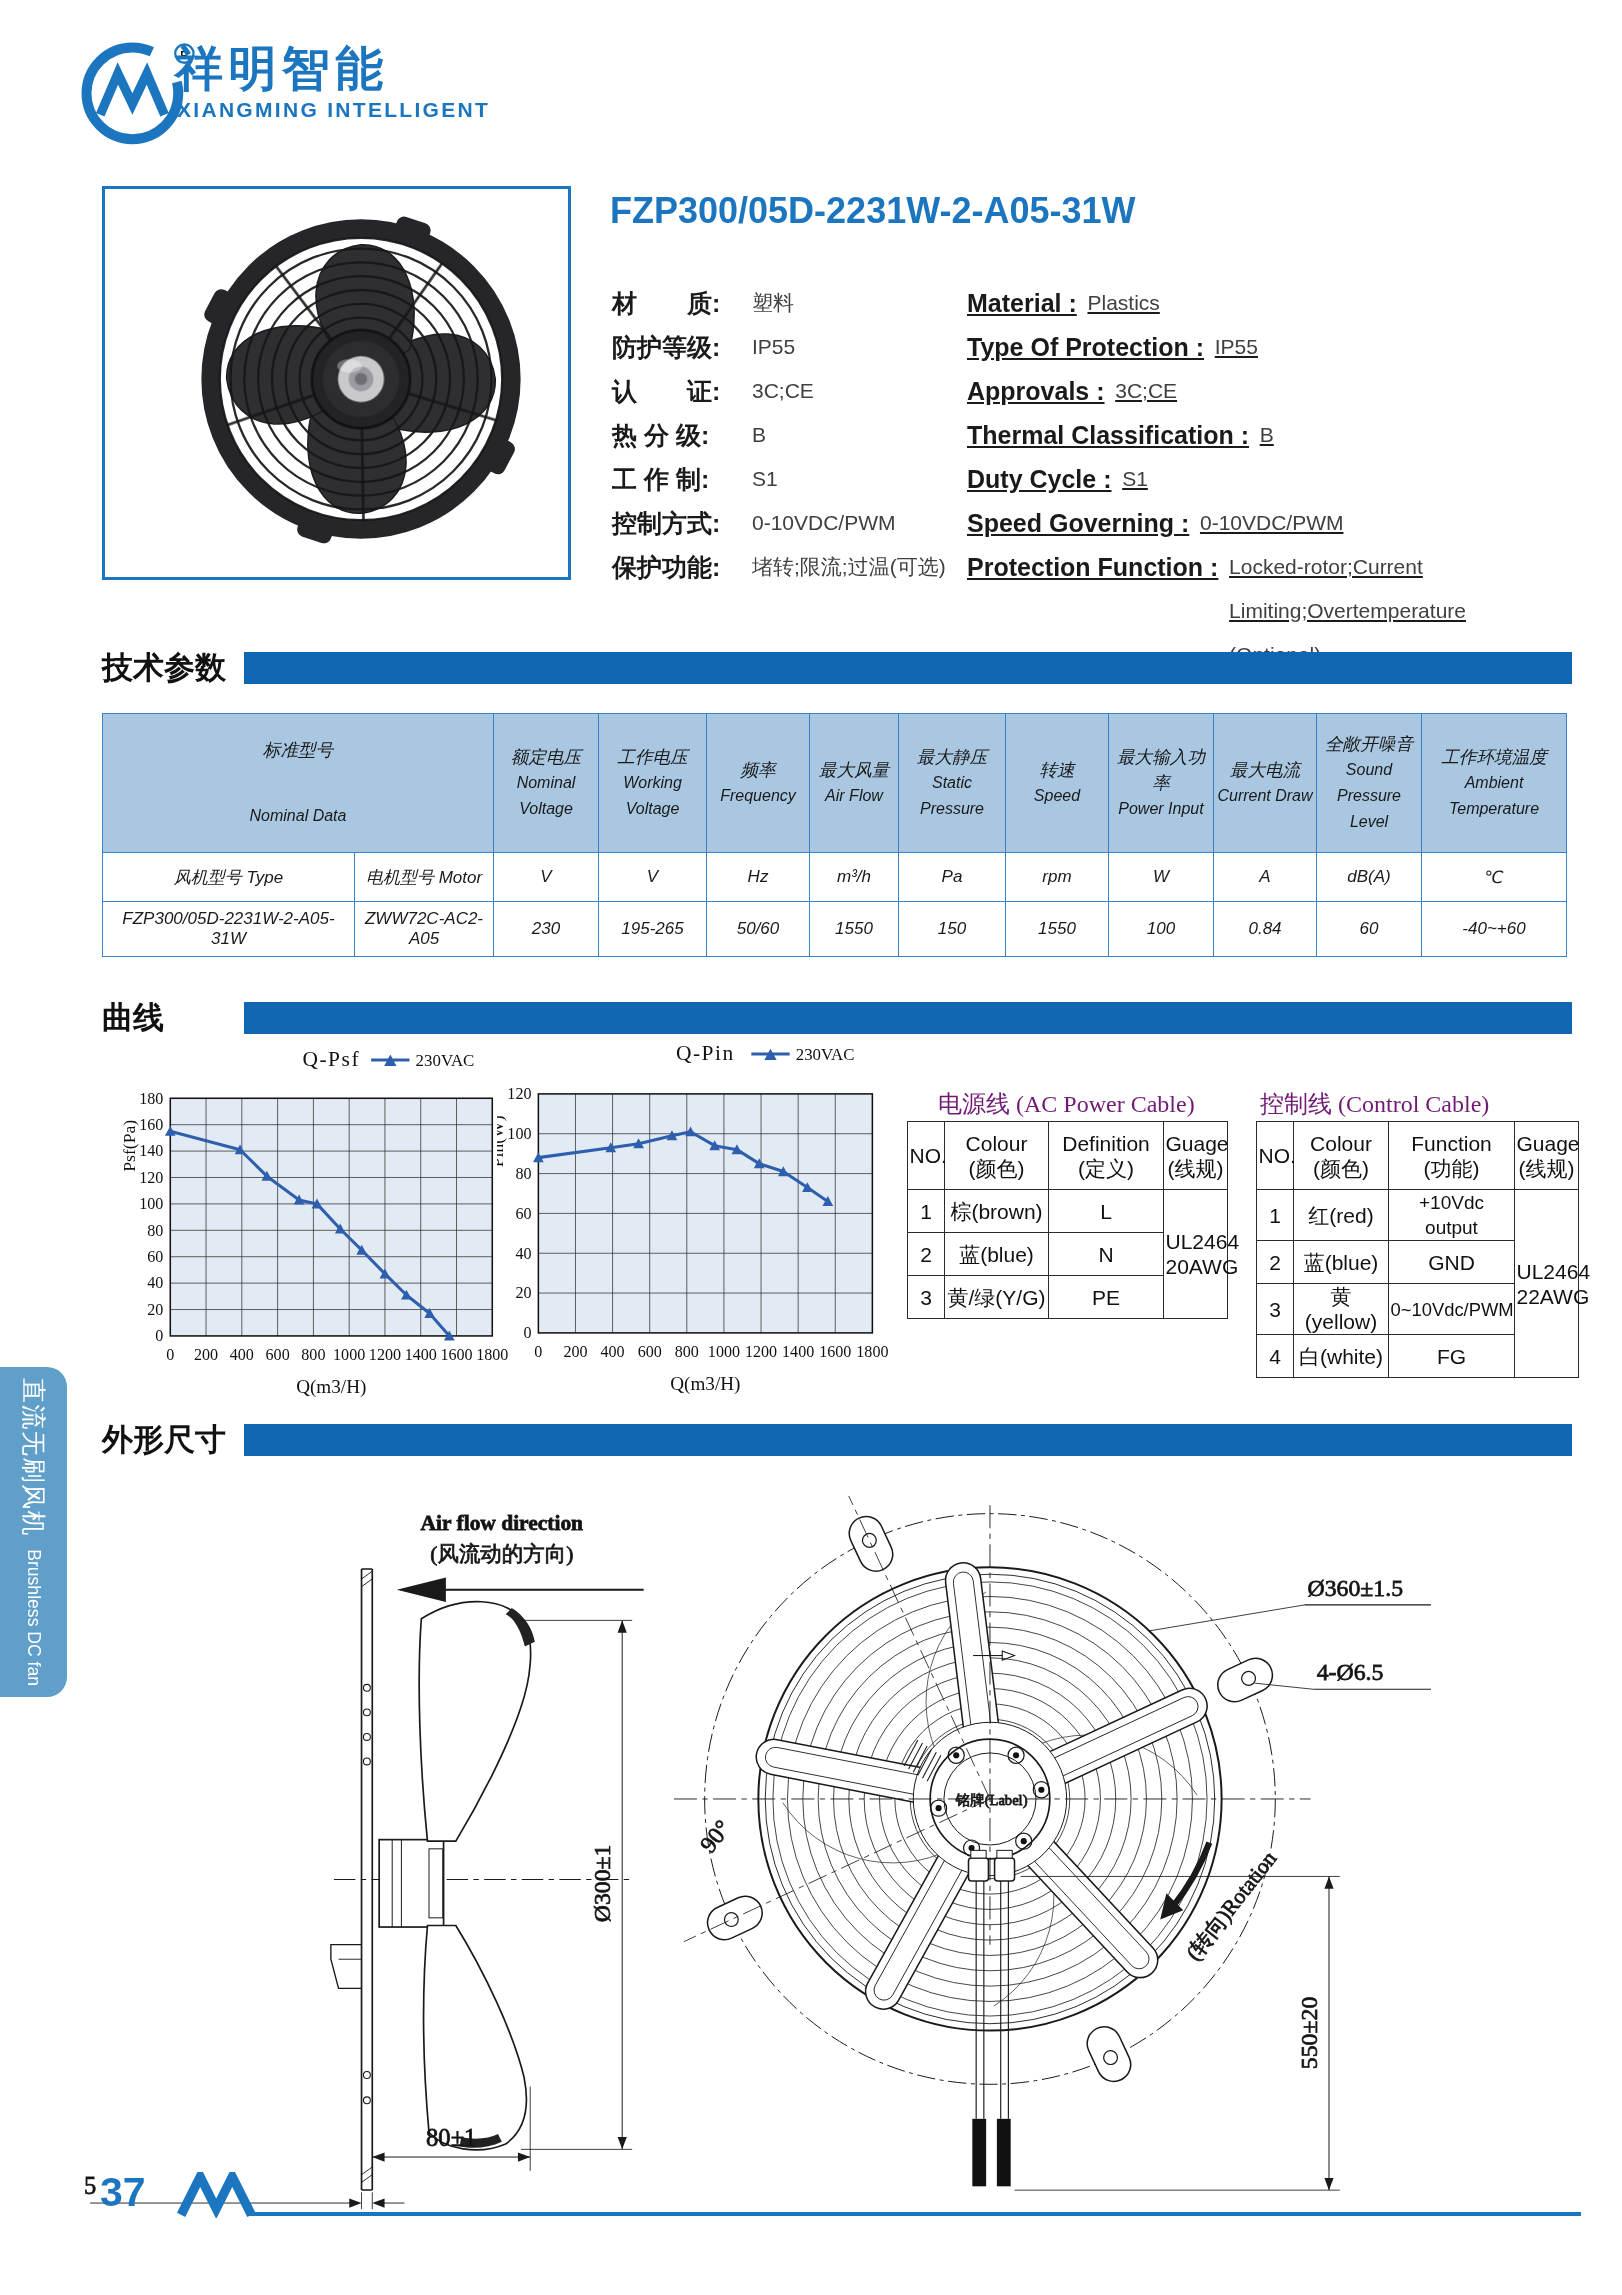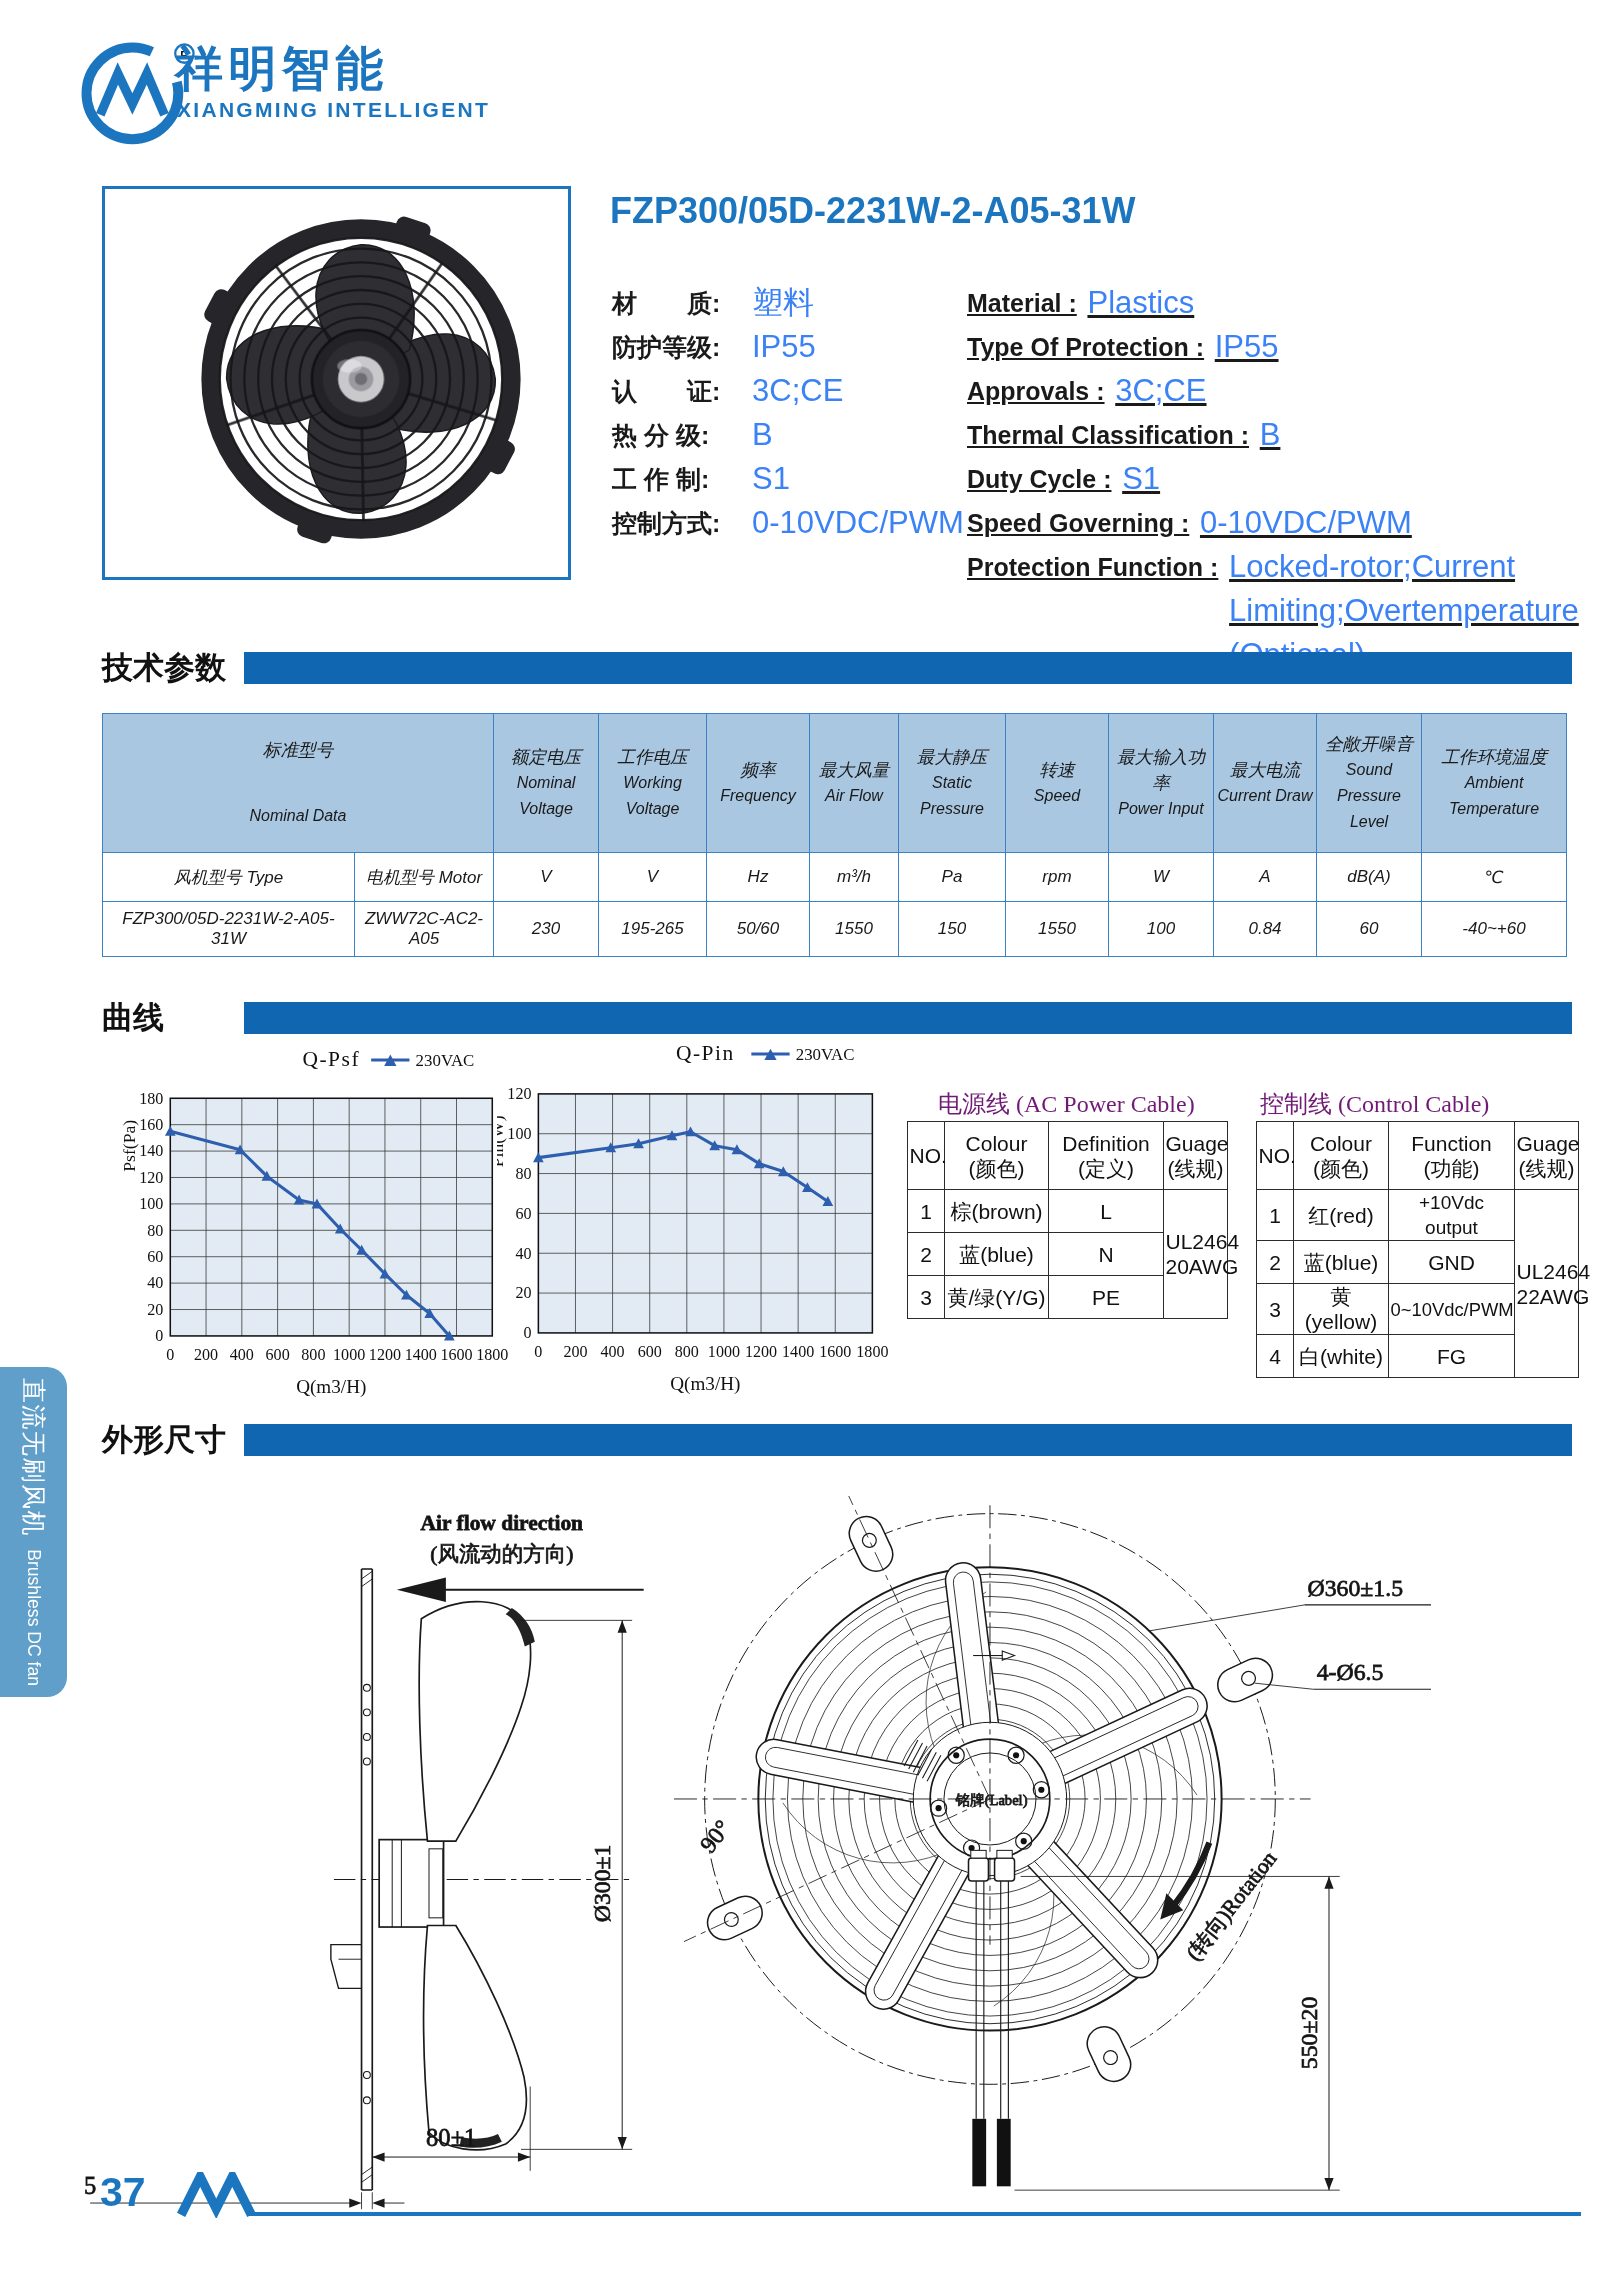--- a/index.html
+++ b/index.html
@@ -12,21 +12,21 @@
   
   .photo-box{position:absolute;left:102px;top:186px;width:463px;height:388px;border:3.1px solid #1b76bf;background:#fff;}
   .prod-title{position:absolute;left:610px;top:190px;font-size:36px;font-weight:bold;color:#1b76bf;}
   .specs{position:absolute;top:281px;}
   .specs-cn{left:612px;width:360px;}
   .specs-en{left:967px;width:537px;text-decoration:underline;}
   .spec-row{display:flex;align-items:flex-start;min-height:44px;line-height:44px;}
   .spec-label{font-weight:bold;font-size:25px;white-space:pre;flex:none;}
   .specs-cn .spec-label{width:140px;}
   .specs-en .spec-label{margin-right:10.7px;}
-  .spec-value{font-size:31px;color:#3b82f6;}
+  .spec-value{font-size:21px;color:#404040;}
   .specs-cn .spec-value{width:239px;}
   .specs-en .spec-value{max-width:291px;}
   
   .sec-title{position:absolute;left:102px;font-size:31px;font-weight:bold;color:#111;}
   .sec-bar{position:absolute;left:244px;width:1328px;height:32px;background:#1066b0;}
   
   .tech-table{position:absolute;left:102px;top:713px;border-collapse:collapse;table-layout:fixed;width:1463px;font-style:italic;}
   .tech-table td{border:1.5px solid #3b82c4;text-align:center;vertical-align:middle;padding:0 3.1px;}
   .tech-table tr.hd td{background:#a9c7e1;height:138px;font-size:17.6px;line-height:26px;}
   .tech-table tr.hd .en{font-size:16px;}
@@ -134,20 +134,24 @@
         <span class="spec-label">热 分 级:</span>
         <span class="spec-value">B</span>
       </div>
     <div class="spec-row">
         <span class="spec-label">工 作 制:</span>
         <span class="spec-value">S1</span>
       </div>
     <div class="spec-row">
         <span class="spec-label">控制方式:</span>
         <span class="spec-value">0-10VDC/PWM</span>
+      </div>
+    <div class="spec-row">
+        <span class="spec-label">保护功能:</span>
+        <span class="spec-value">堵转;限流;过温(可选)</span>
       </div>
   </div>
 
   <div class="specs specs-en">
     <div class="spec-row">
         <span class="spec-label">Material :</span>
         <span class="spec-value">Plastics</span>
       </div>
     <div class="spec-row">
         <span class="spec-label">Type Of Protection :</span>

